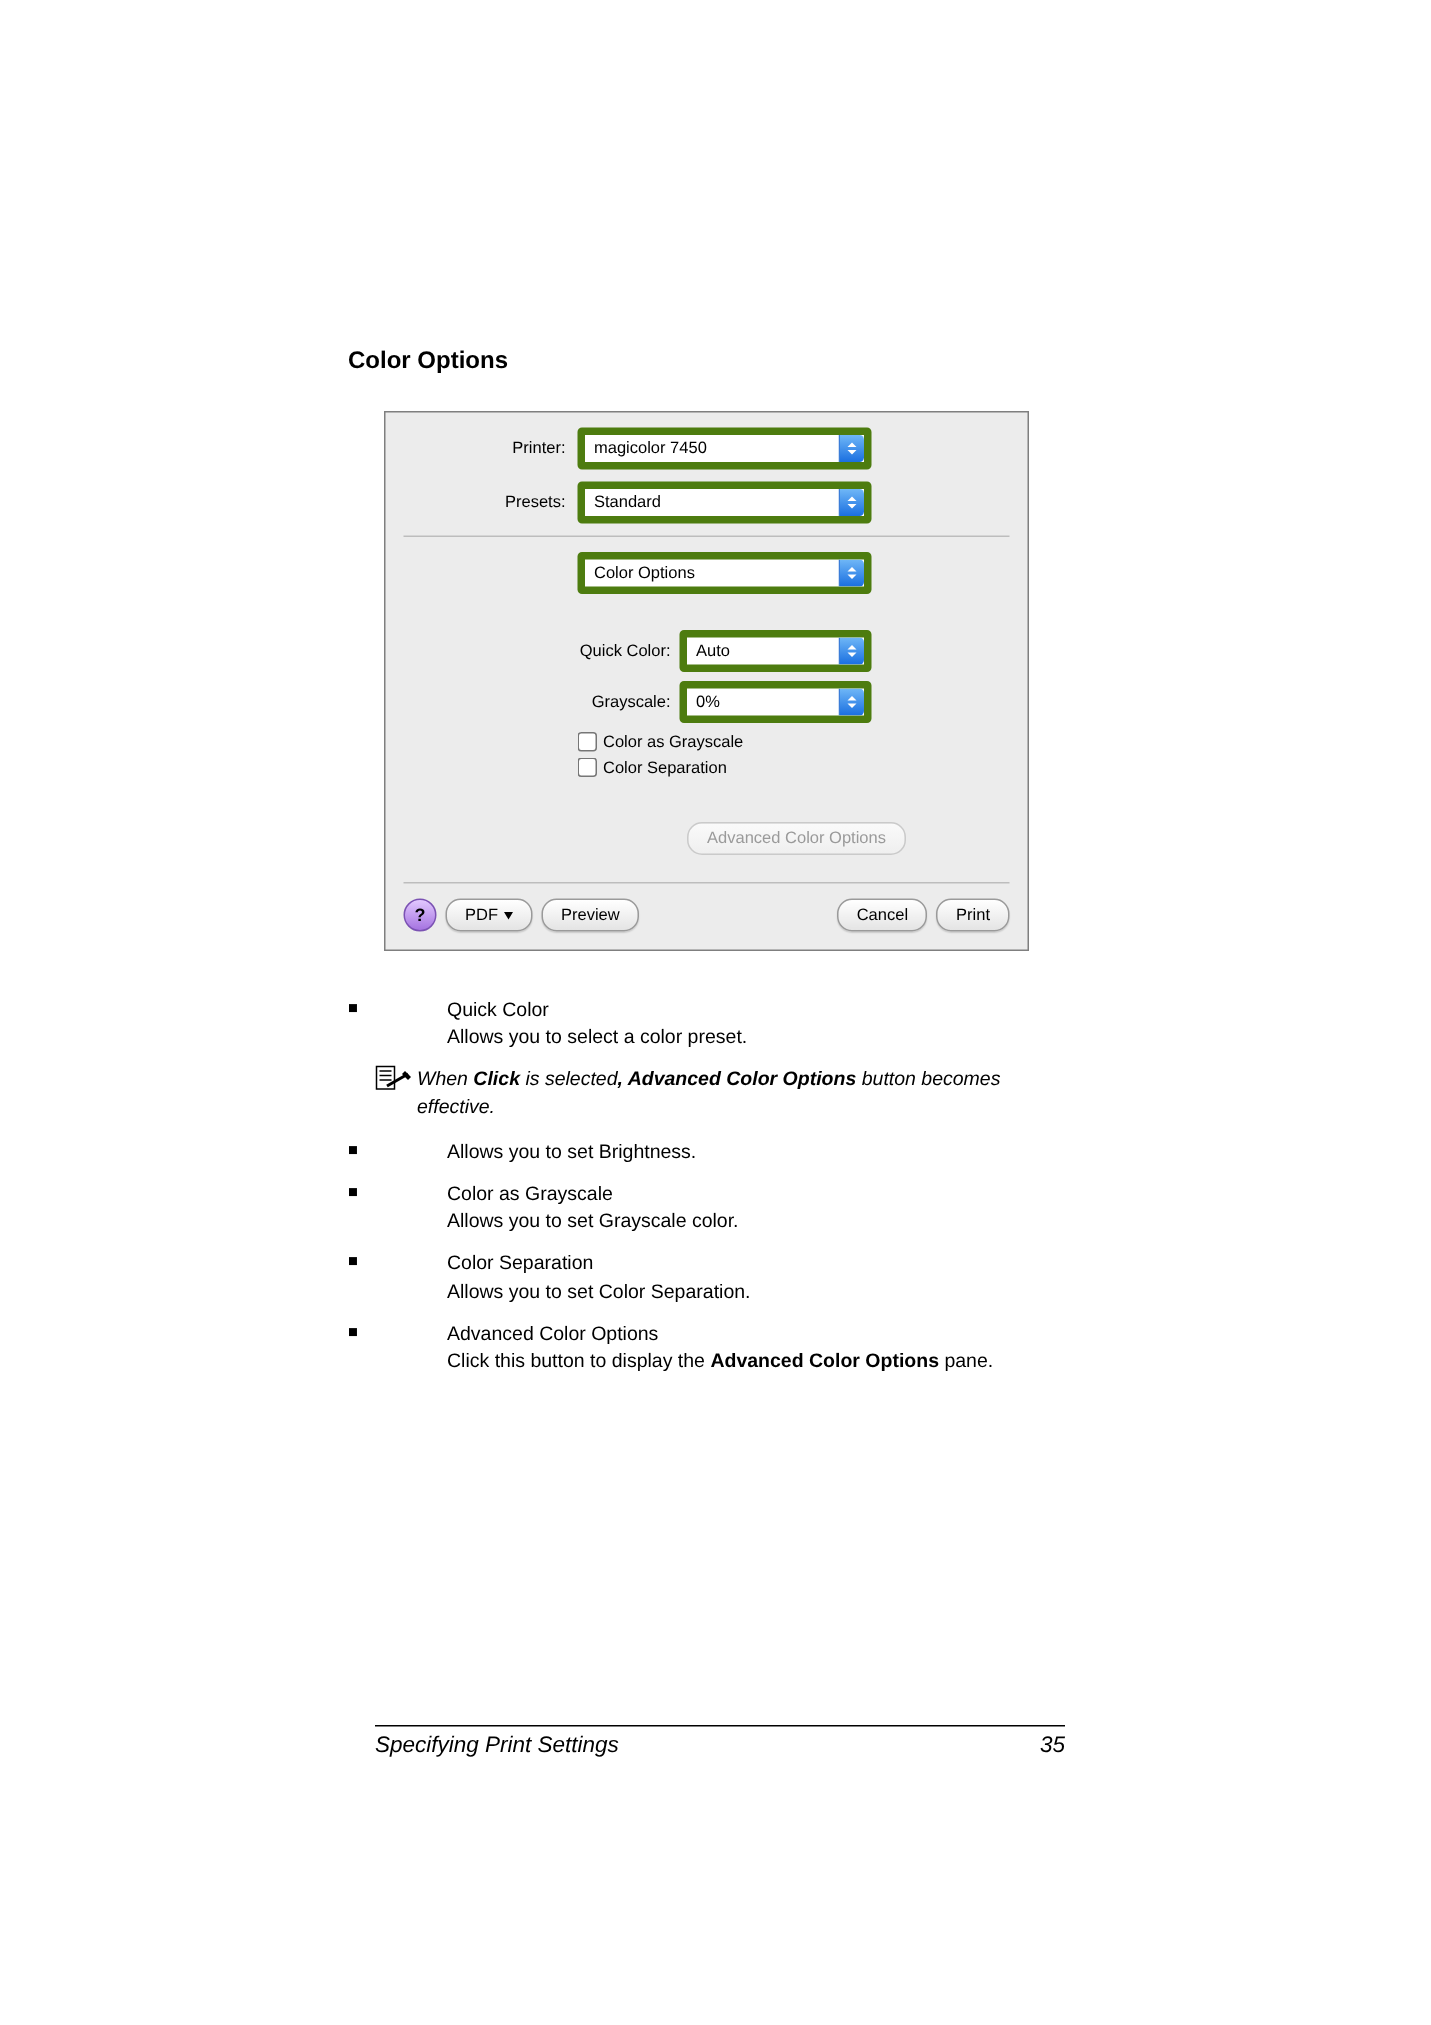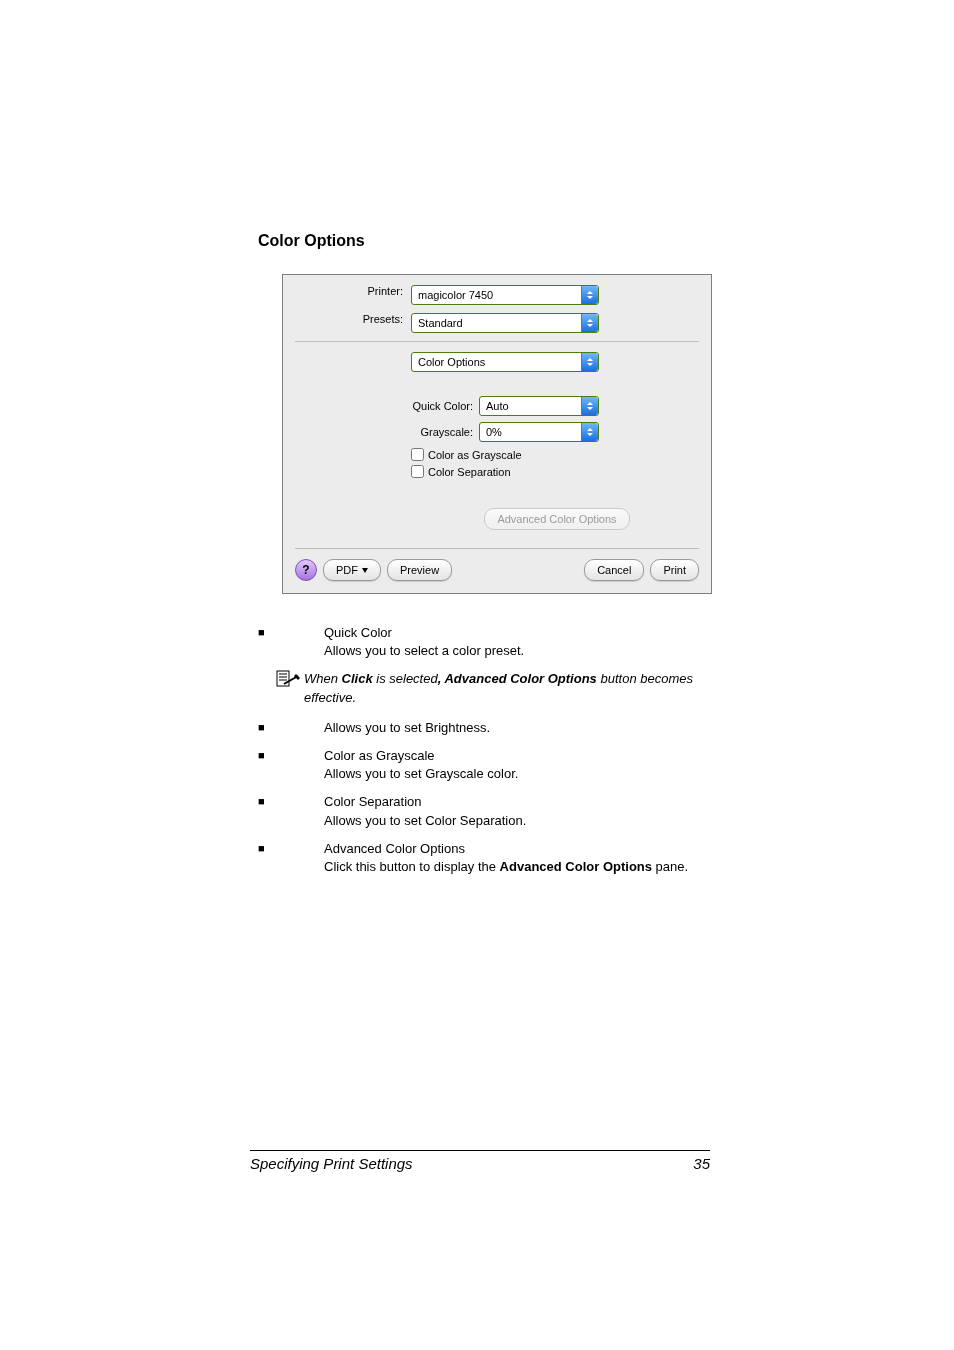--- a/index.html
+++ b/index.html
@@ -11,21 +11,21 @@
     font-family: Arial, Helvetica, sans-serif;
     color: #000000;
   }
   .page {
     position: relative;
     width: 954px;
     height: 1350px;
   }
   .content {
     position: absolute;
-    left: 258px;
+    left: 232px;
     top: 232px;
     width: 460px;
   }
   .section-title {
     font-weight: bold;
     font-size: 16px;
     margin-bottom: 24px;
   }
 
   
@@ -35,41 +35,41 @@
     border: 1px solid #7f7f7f;
     background: #ececec;
     font-family: "Lucida Grande", Arial, sans-serif;
     font-size: 11px;
     color: #000;
     padding: 10px 12px 12px 12px;
     box-sizing: border-box;
   }
   .form-row {
     display: flex;
-    align-items: flex-start;
+    align-items: center;
     margin-bottom: 8px;
   }
   .form-label {
     width: 116px;
     text-align: right;
     padding-right: 8px;
     box-sizing: border-box;
   }
   .form-label-inner {
     width: 68px;
     text-align: right;
     padding-right: 6px;
     box-sizing: border-box;
   }
   .aqua-select {
     display: inline-flex;
     align-items: center;
     height: 18px;
     background: #ffffff;
-    border: 1px solid #4d7c0f;
+    border: 5px solid #4d7c0f;
     border-radius: 3px;
     font-size: 11px;
     position: relative;
     box-shadow: 0 1px 0 rgba(255,255,255,0.6) inset;
   }
   .aqua-select .sel-text {
     padding: 0 6px;
     flex: 1;
   }
   .aqua-select .sel-arrows {

